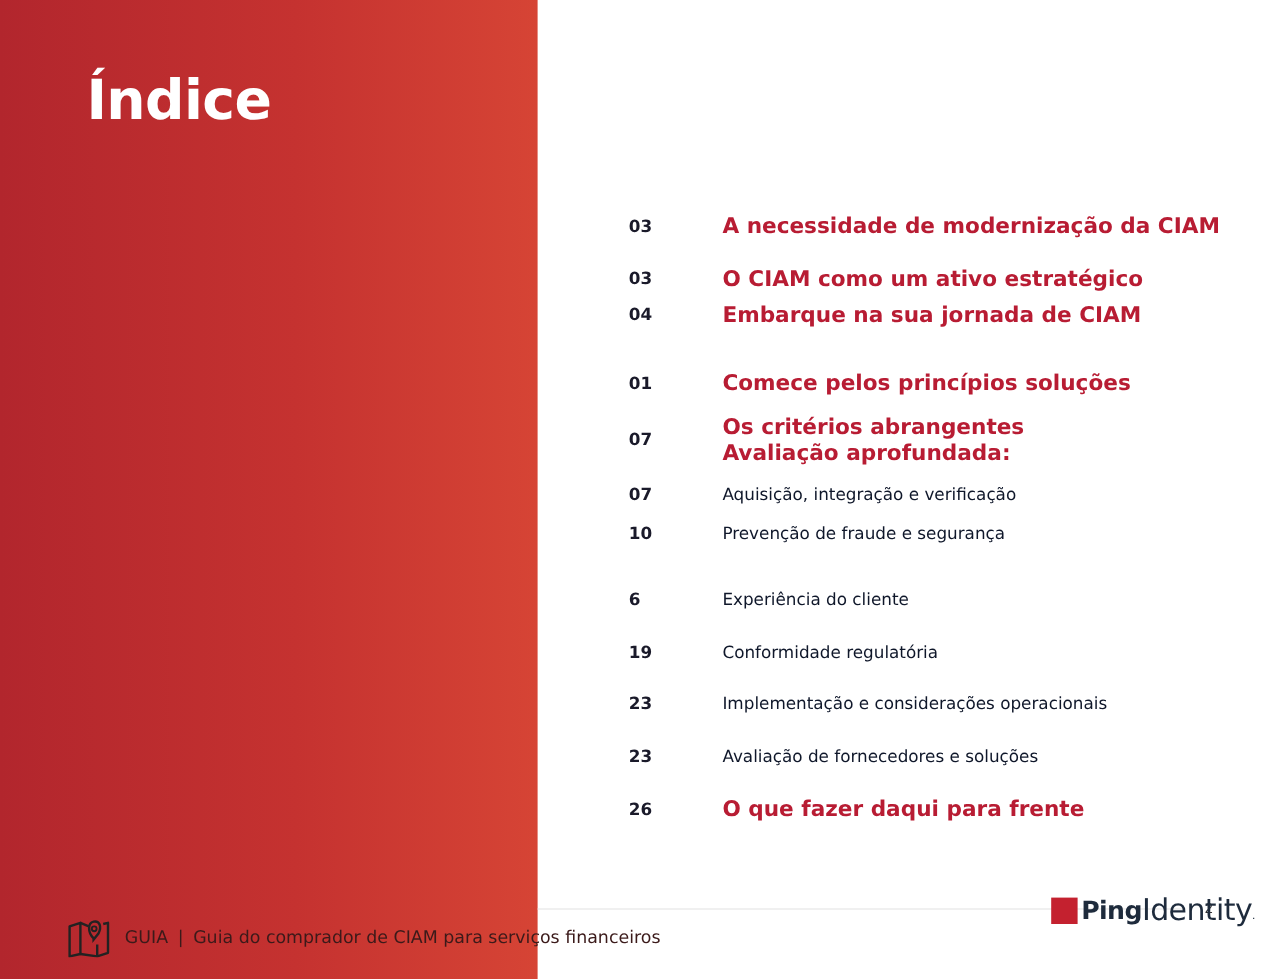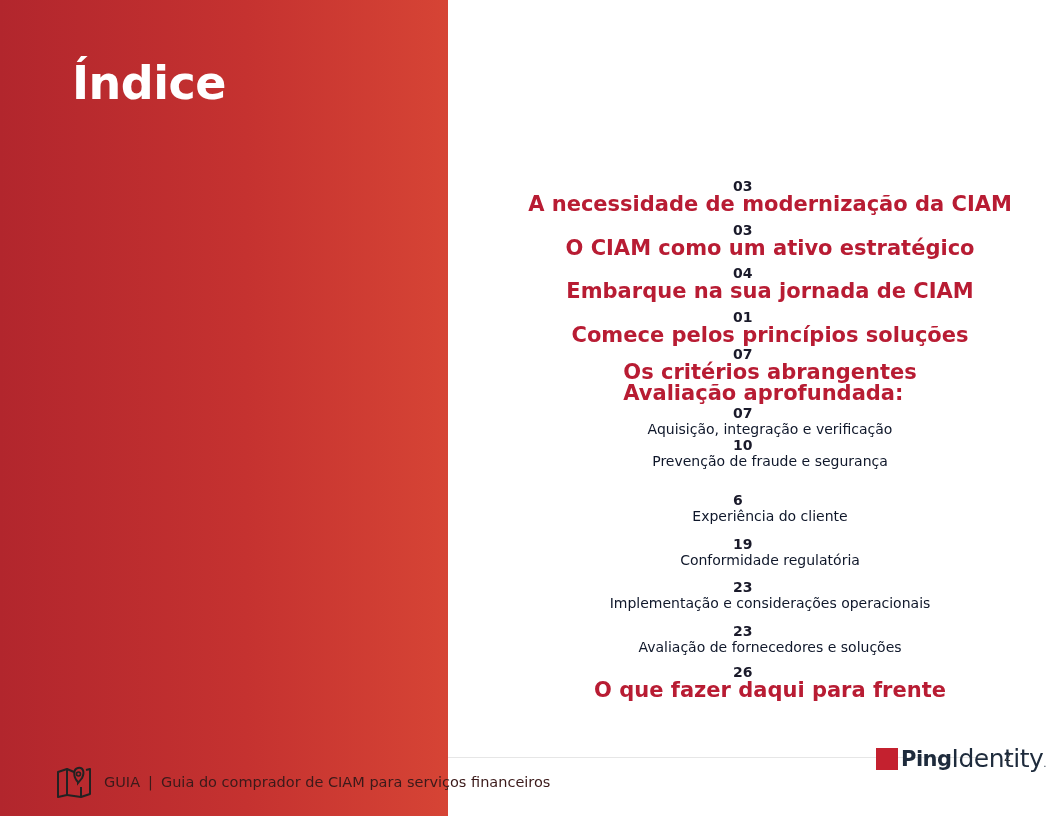--- a/index.html
+++ b/index.html
@@ -3,25 +3,25 @@
 <meta charset="utf-8">
 <style>
   html, body { margin:0; padding:0; }
   body { width:1056px; height:816px; position:relative; background:#ffffff; overflow:hidden;
          font-family:"Liberation Sans", "DejaVu Sans", sans-serif; }
   .red-panel { position:absolute; left:0; top:0; width:448px; height:816px;
                background:linear-gradient(90deg, #b2262d 0%, #c53230 55%, #d64435 100%); }
   .title { position:absolute; left:72px; top:56px; color:#ffffff; font-size:46px; font-weight:bold;
            font-family:"DejaVu Sans", sans-serif; letter-spacing:-0.5px; margin:0; }
   .toc { position:absolute; left:520px; top:166px; width:500px; }
-  .toc-row { position:absolute; left:0; width:500px; display:flex; align-items:center;flex-direction:column; }
+  .toc-row { position:absolute; left:0; width:500px; display:flex; align-items:center; }
   .toc-page { width:78px; font-size:14px; font-weight:bold; color:#1a1a2a; padding-left:4px;
               font-family:"DejaVu Sans", sans-serif; }
   .toc-title { font-family:"DejaVu Sans", sans-serif; }
-  .toc-title.major { color:#b81c33; font-weight:bold; font-size:21px; line-height:21px; }
+  .toc-title.major { color:#b81c33; font-weight:bold; font-size:18px; line-height:21px; }
   .toc-title.minor { color:#0f172a; font-size:14px; }
   .footer-line { position:absolute; left:448px; top:757px; width:540px; height:1px; background:#e6e6e6; }
   .page-num { position:absolute; left:1004px; top:750px; font-size:12px; color:#333; }
   .footer-left { position:absolute; left:56px; top:766px; display:flex; align-items:center; }
   .map-icon { width:36px; height:32px; margin-right:12px; }
   .footer-text { font-size:14.5px; color:#3b1a1a; font-family:"DejaVu Sans", sans-serif; }
   .footer-text .guia { font-weight:normal; }
   .footer-text .sep { margin:0 8px; }
   .logo { position:absolute; left:876px; top:744px; display:flex; align-items:center; }
   .logo-square { width:22px; height:22px; background:#c4212f; margin-right:3px; }
@@ -36,21 +36,21 @@
 
 <div class="toc">
   <div class="toc-row" style="top:12px">
     <span class="toc-page">03</span>
     <span class="toc-title major">A necessidade de modernização da CIAM</span>
   </div>
   <div class="toc-row" style="top:56px">
     <span class="toc-page">03</span>
     <span class="toc-title major">O CIAM como um ativo estratégico</span>
   </div>
-  <div class="toc-row" style="top:99px">
+  <div class="toc-row" style="top:86px">
     <span class="toc-page">04</span>
     <span class="toc-title major">Embarque na sua jornada de CIAM</span>
   </div>
   <div class="toc-row" style="top:143px">
     <span class="toc-page">01</span>
     <span class="toc-title major">Comece pelos princípios soluções</span>
   </div>
   <div class="toc-row" style="top:180px">
     <span class="toc-page">07</span>
     <span class="toc-title major">

